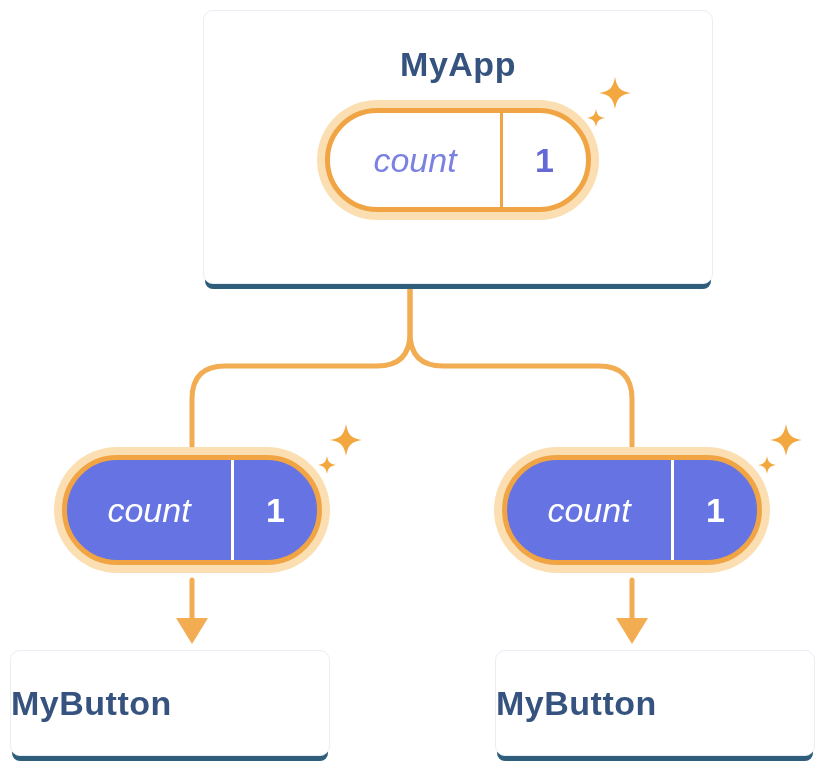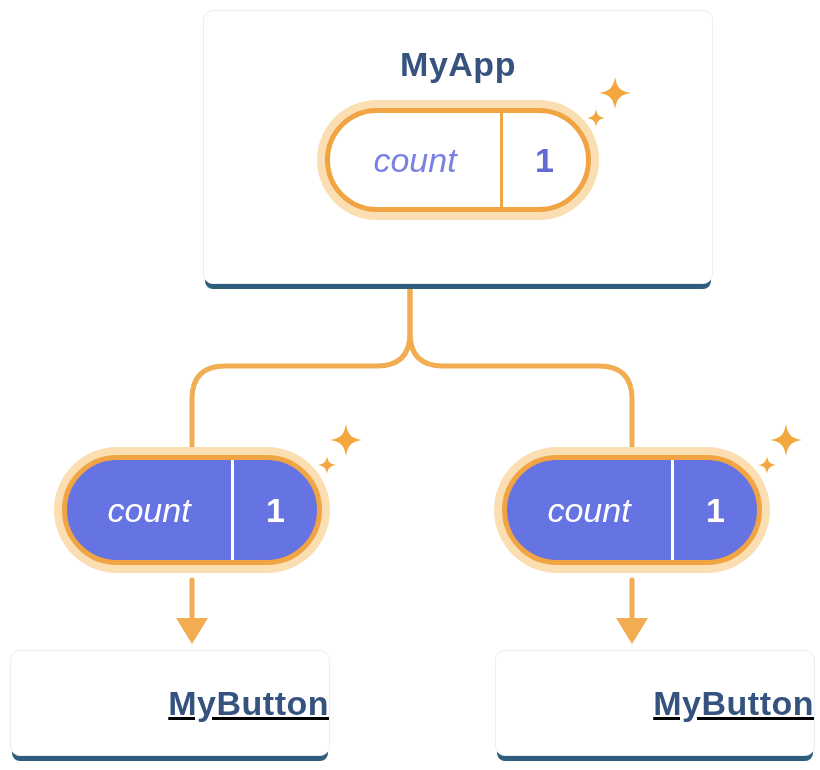--- a/index.html
+++ b/index.html
@@ -52,22 +52,21 @@
     margin-top: 34px;
     font-size: 34px;
     font-weight: bold;
     color: #35537E;
     letter-spacing: 0.5px;
   }
   .child-card {
     width: 320px; height: 106px;
     display: flex;
     align-items: center;
-    justify-content: flex-end;
-    text-decoration: underline;
+    justify-content: flex-start;
   }
   .child-card .card-title { margin-top: 0; }
   .child-left  { left: 10px;  top: 650px; }
   .child-right { left: 495px; top: 650px; }
 
   .pill {
     display: flex;
     align-items: stretch;
     border-radius: 999px;
     border: 5px solid #F0A443;

